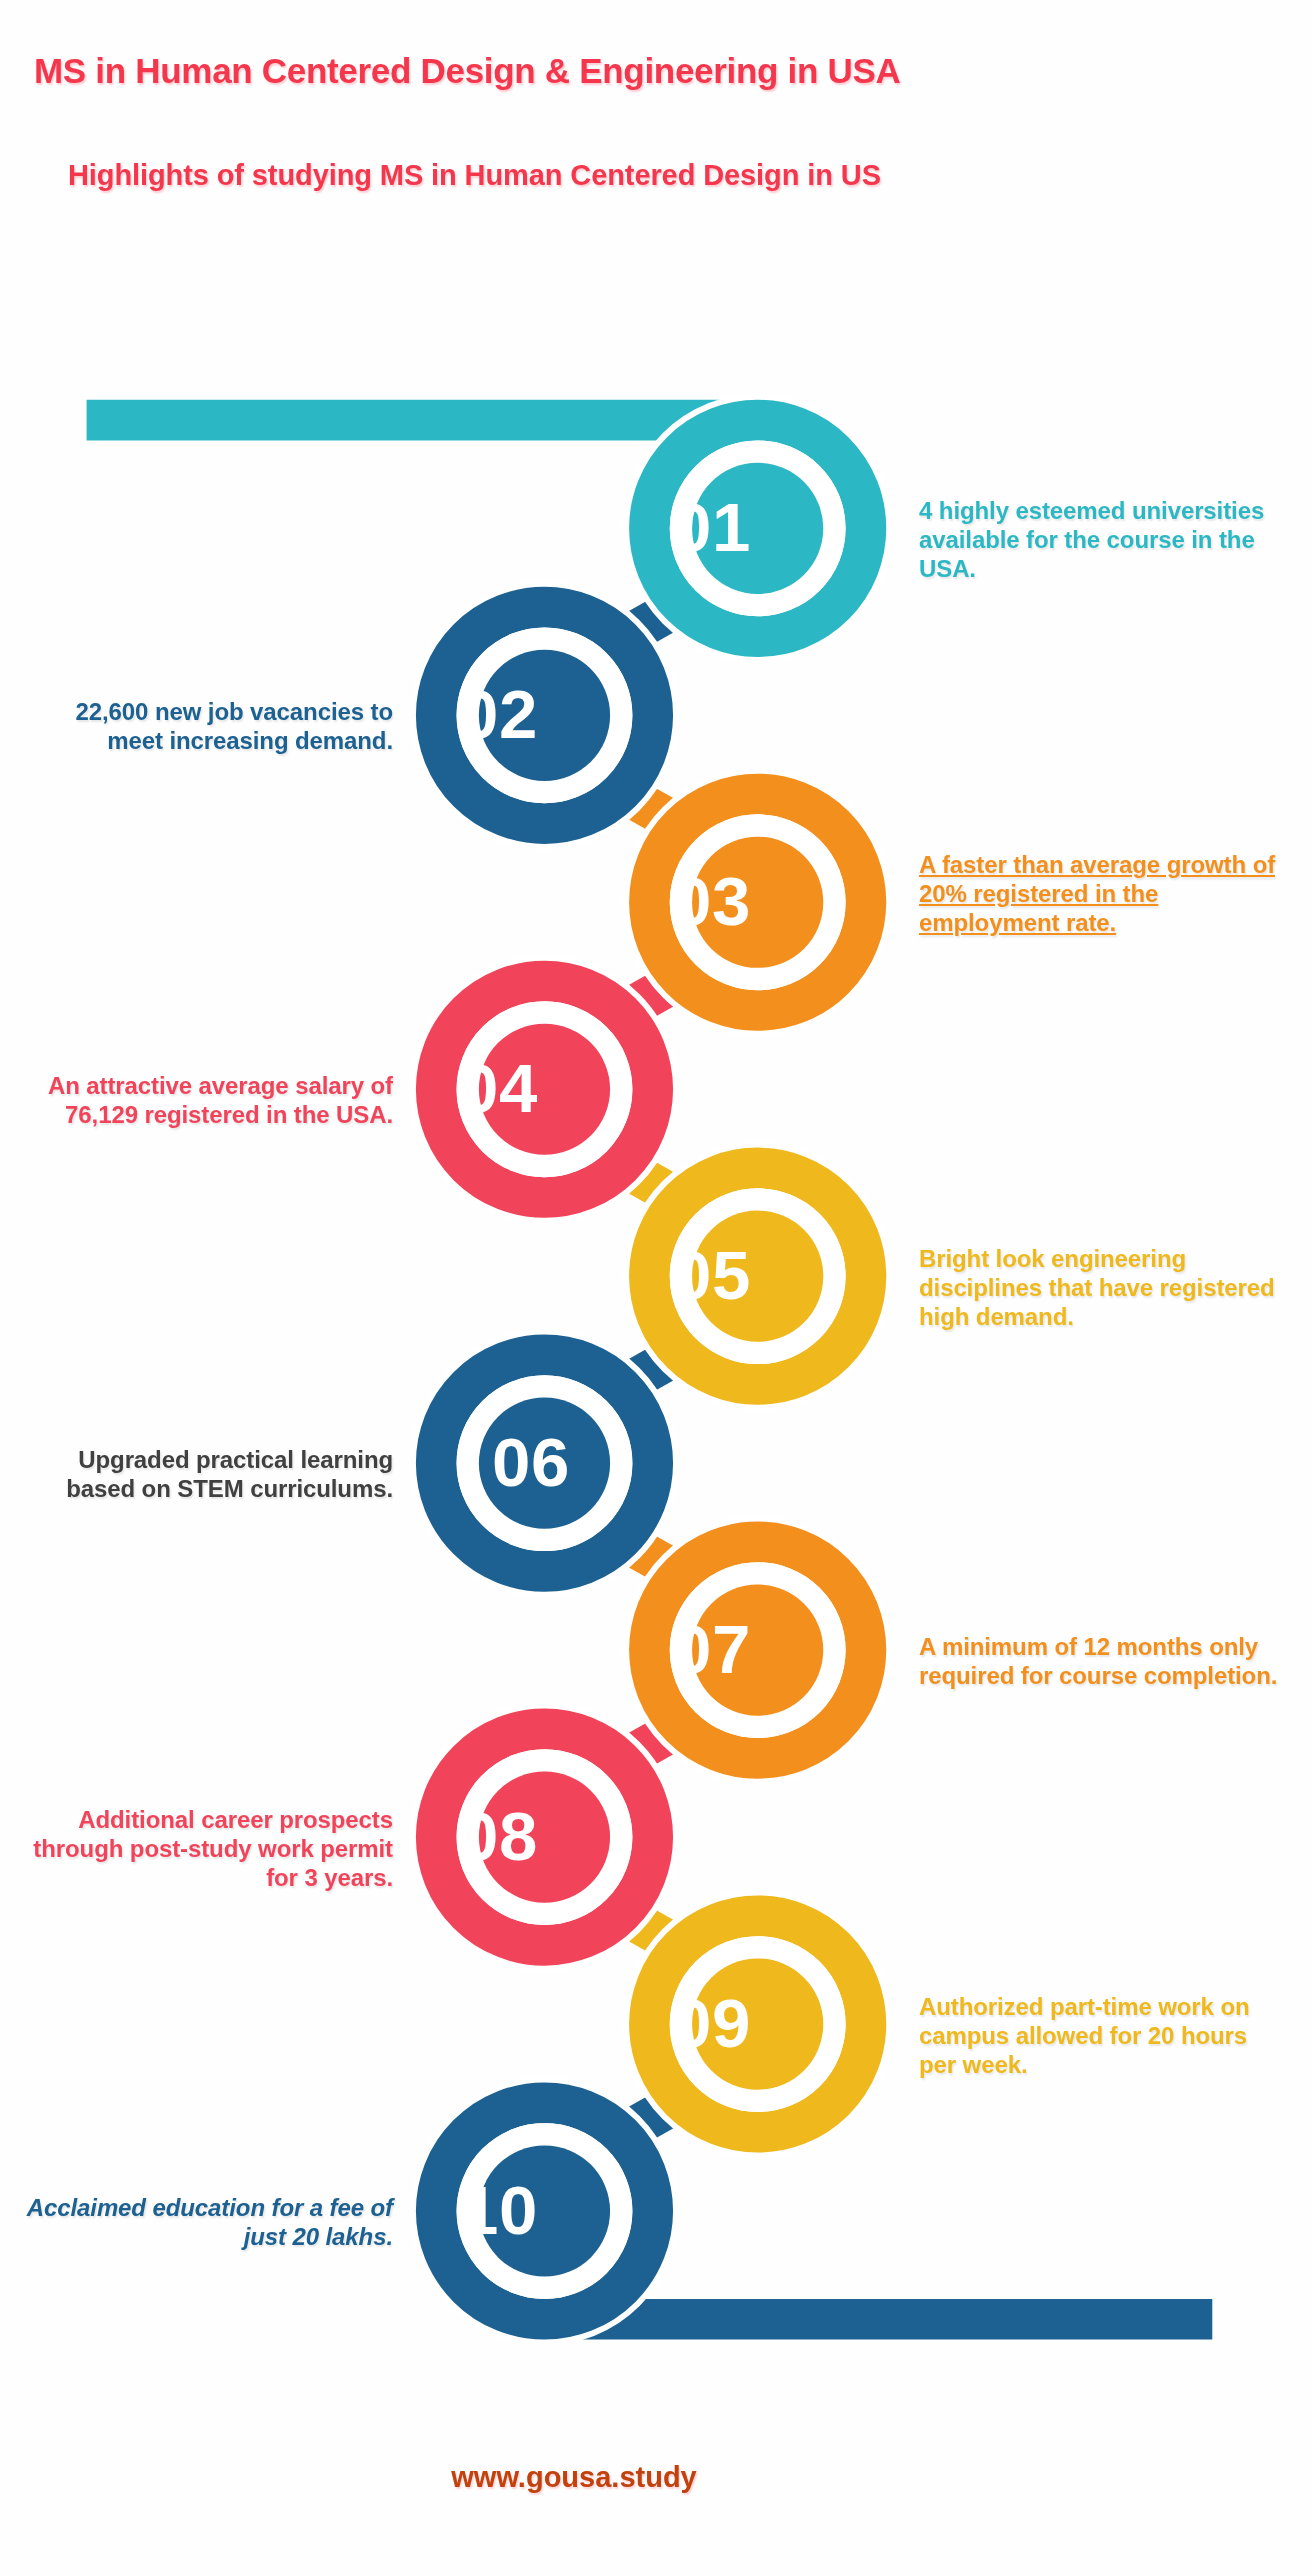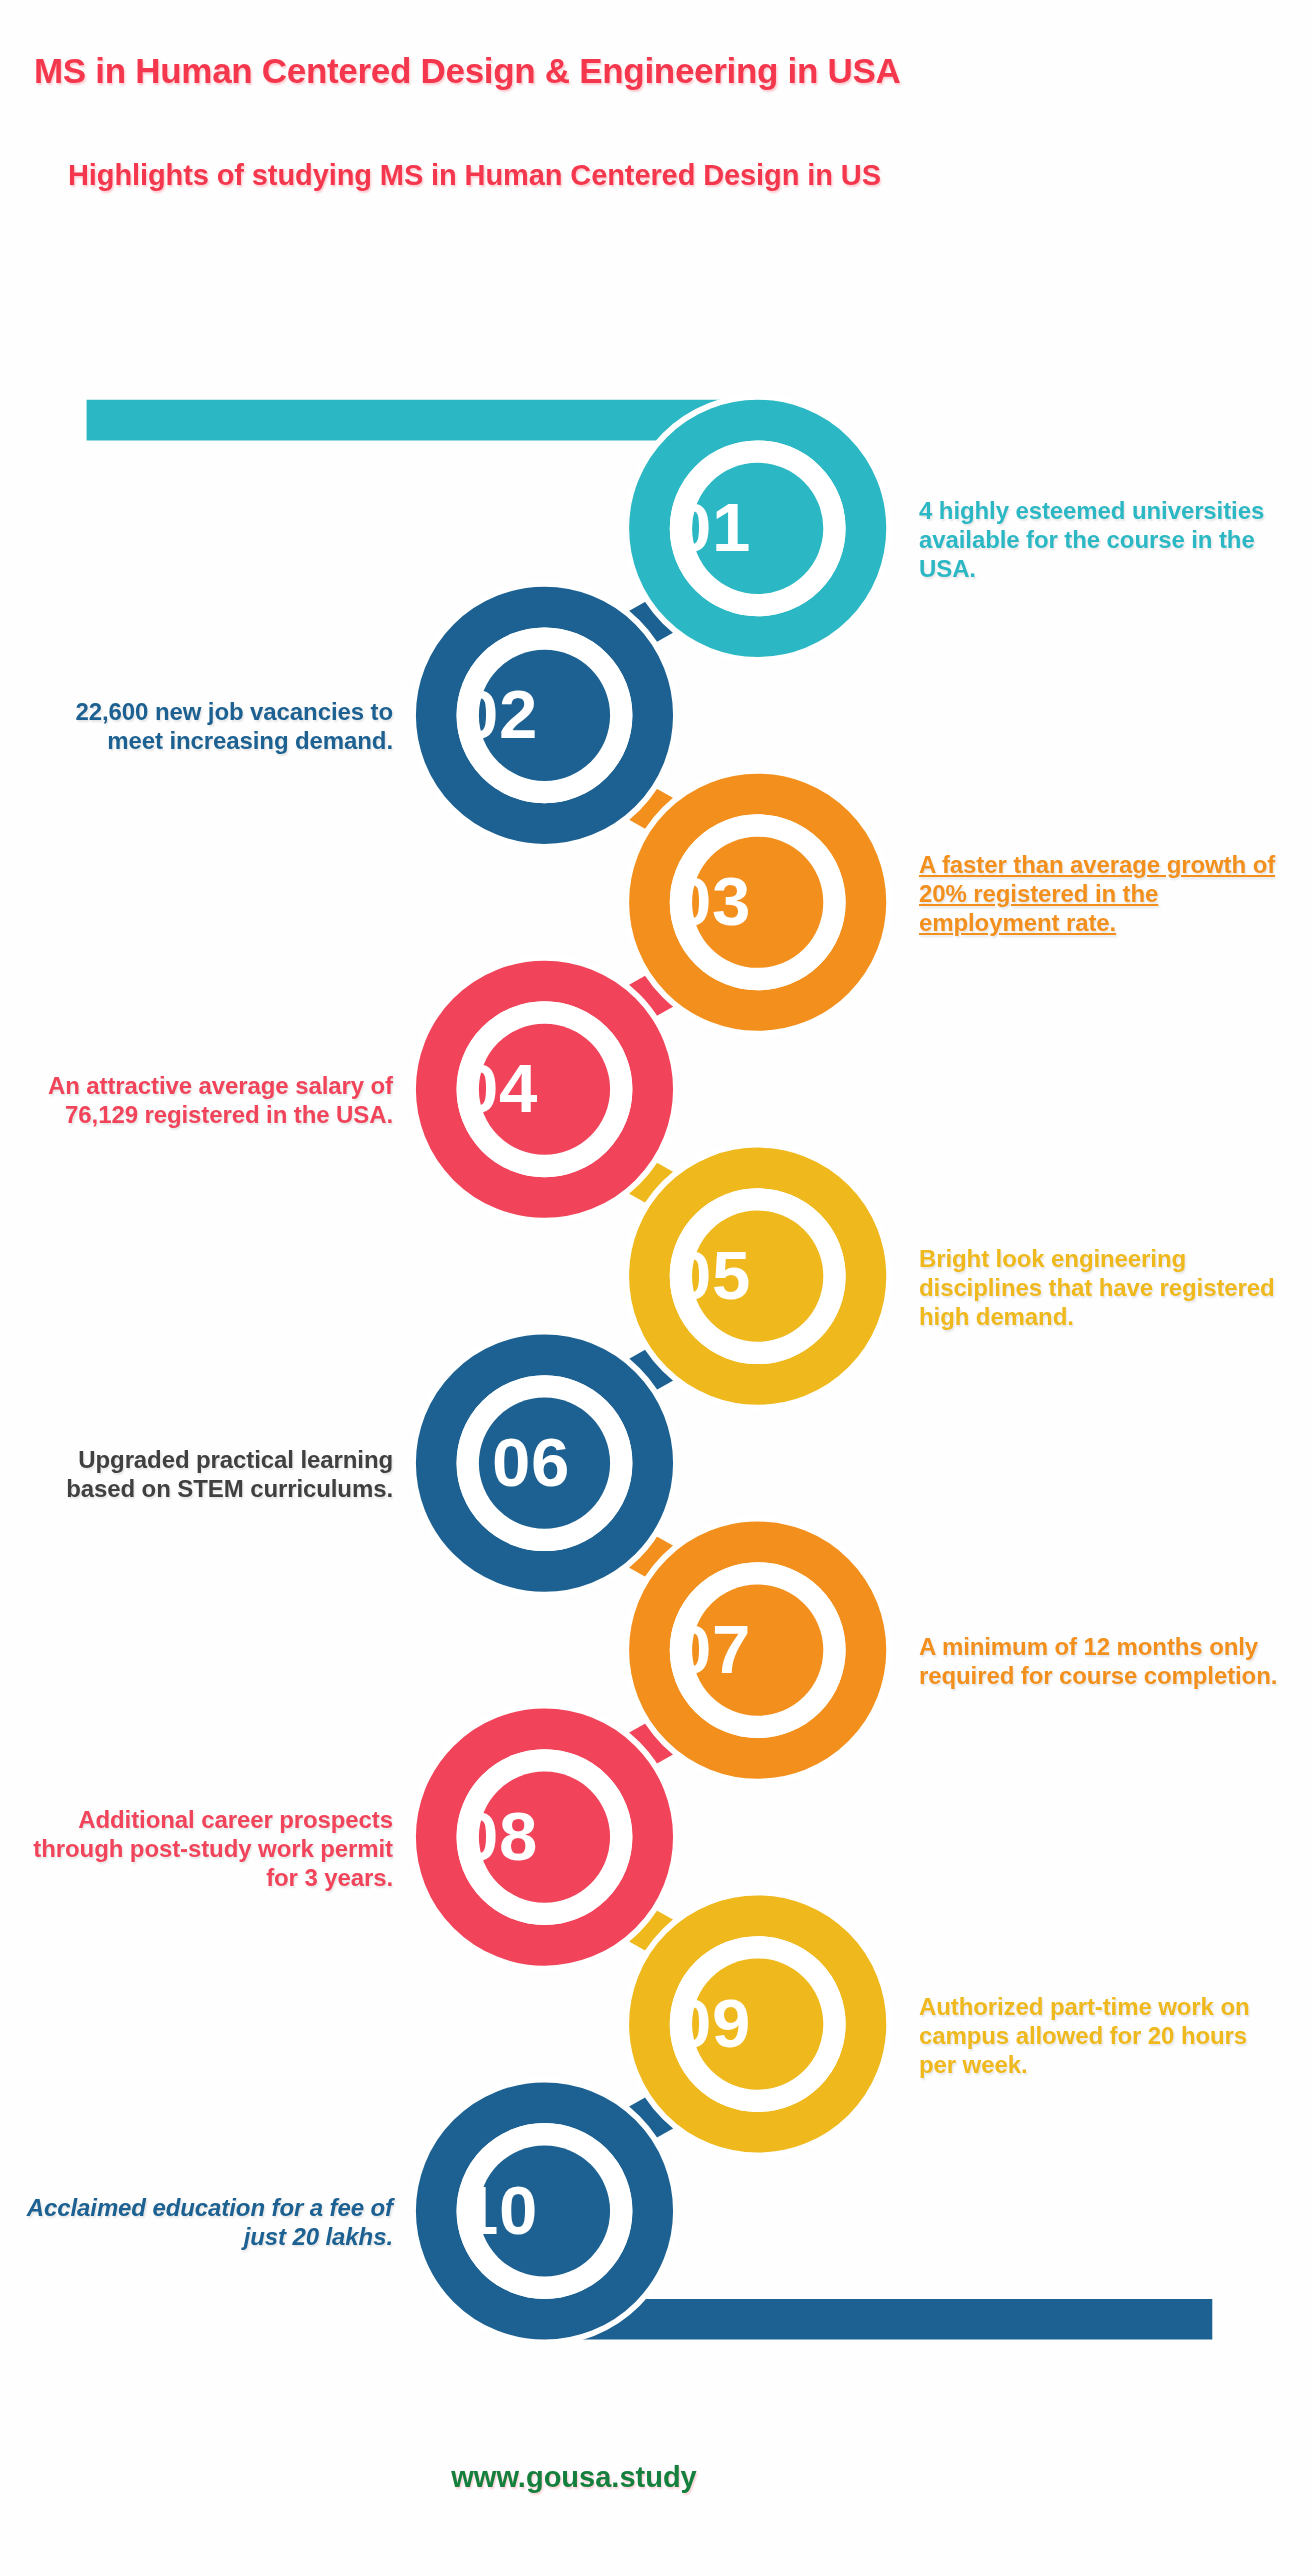--- a/index.html
+++ b/index.html
@@ -57,21 +57,21 @@
     margin-top: 12px;
   }
   .cap.right { left: 919px; text-align: left; }
   .cap.left  { left:   26px; text-align: right; width: 367px; }
 
   
   #footer {
     position: absolute; left: 0; top: 2461px; width: 1148px;
     text-align: center;
     font-size: 29px; font-weight: 700;
-    color: #15803d;
+    color: #c2410c;
     text-shadow: 1.3px 2px 2px rgba(244,55,76,0.22);
   }
 </style>
 </head>
 <body>
 
 <div id="page">
 
   <h1 class="hdr" id="title">MS in Human Centered Design &amp; Engineering in USA</h1>
 

